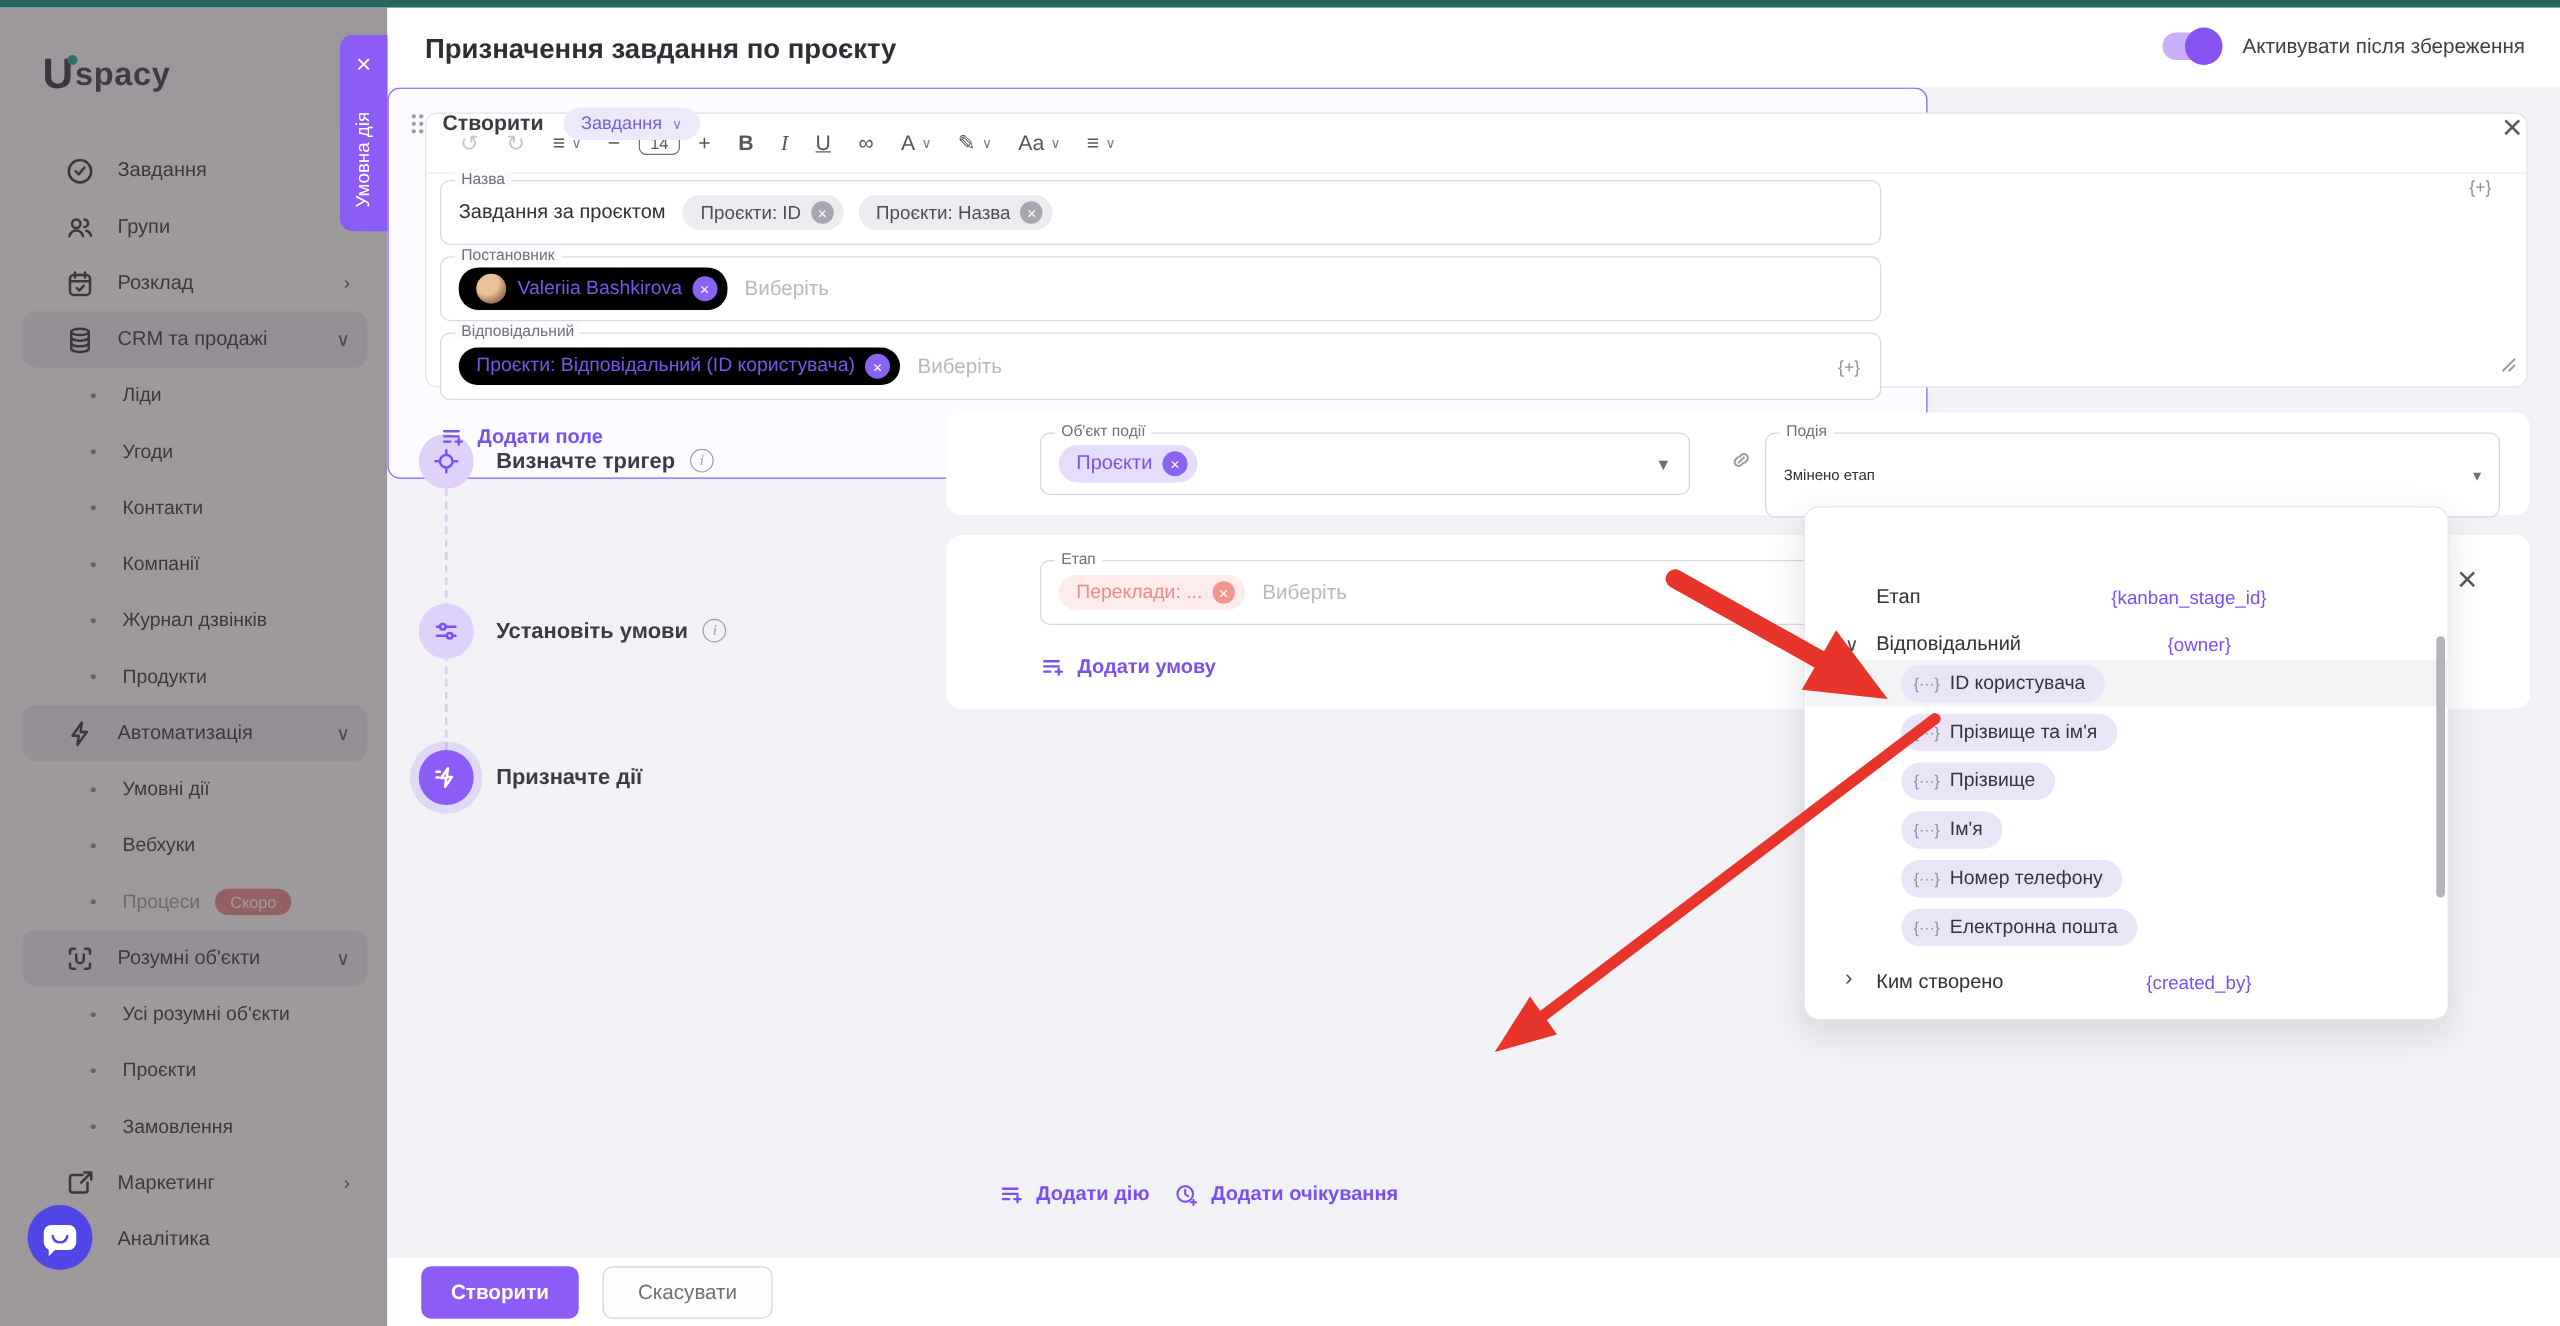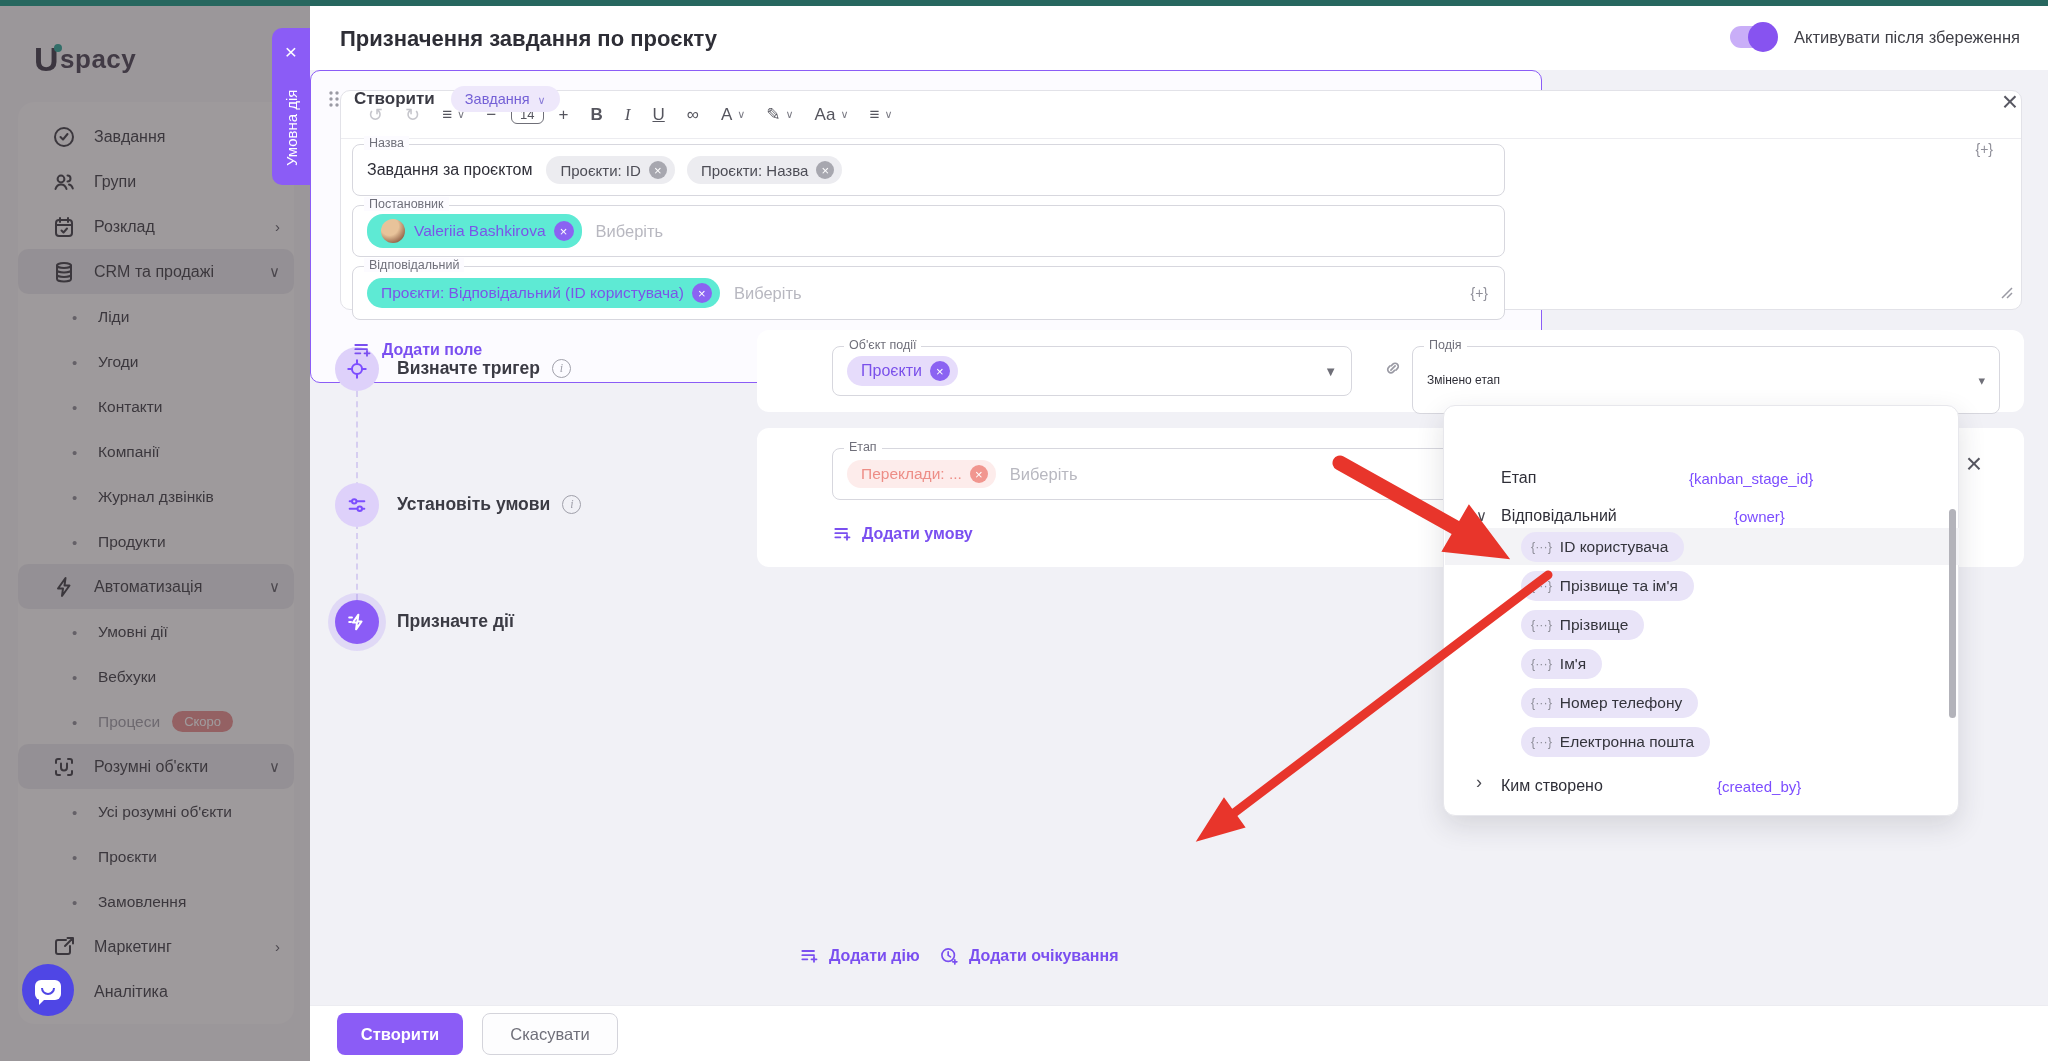--- a/index.html
+++ b/index.html
@@ -104,21 +104,21 @@
   .flabel { position:absolute; top:-9px; left:11px; background:#fff; padding:0 5px;
     font-size:12.5px; color:#6f6f7a; }
   .ph { color:#b8b8c0; font-size:16.5px; }
   .caret { position:absolute; right:14px; color:#6f6f78; font-size:13px; }
 
   .chip { display:inline-flex; align-items:center; border-radius:16px; padding:5px 8px 5px 14px;
     font-size:16px; }
   .chip-purple { background:#e6dcfb; color:#7a50ea; }
   .chip-red { background:#fdeceb; color:#ed8d86; font-size:15.5px;}
   .chip-gray { background:#ececf0; color:#4d4d56; font-size:15px; }
-  .chip-lav  { background:#5eead4; color:#7a55e8; font-size:15.5px; }
+  .chip-lav  { background:#000000; color:#7a55e8; font-size:15.5px; }
   .xb { display:inline-flex; width:20px; height:20px; border-radius:50%; background:#8b63f2;
     color:#fff; font-size:13px; align-items:center; justify-content:center; margin-left:8px; flex:none;}
   .xb.gray { background:#a7a7af; width:18px; height:18px; }
   .xb.red { background:#f1968f; width:18px; height:18px; }
 
   .plink { position:absolute; display:flex; align-items:center; color:#7a4ff0; font-size:16px;
     font-weight:600; }
   .plink .ic { margin-right:10px; display:inline-flex; }
 
   .xclose { position:absolute; color:#585862; font-size:28px; font-weight:300; line-height:1;

